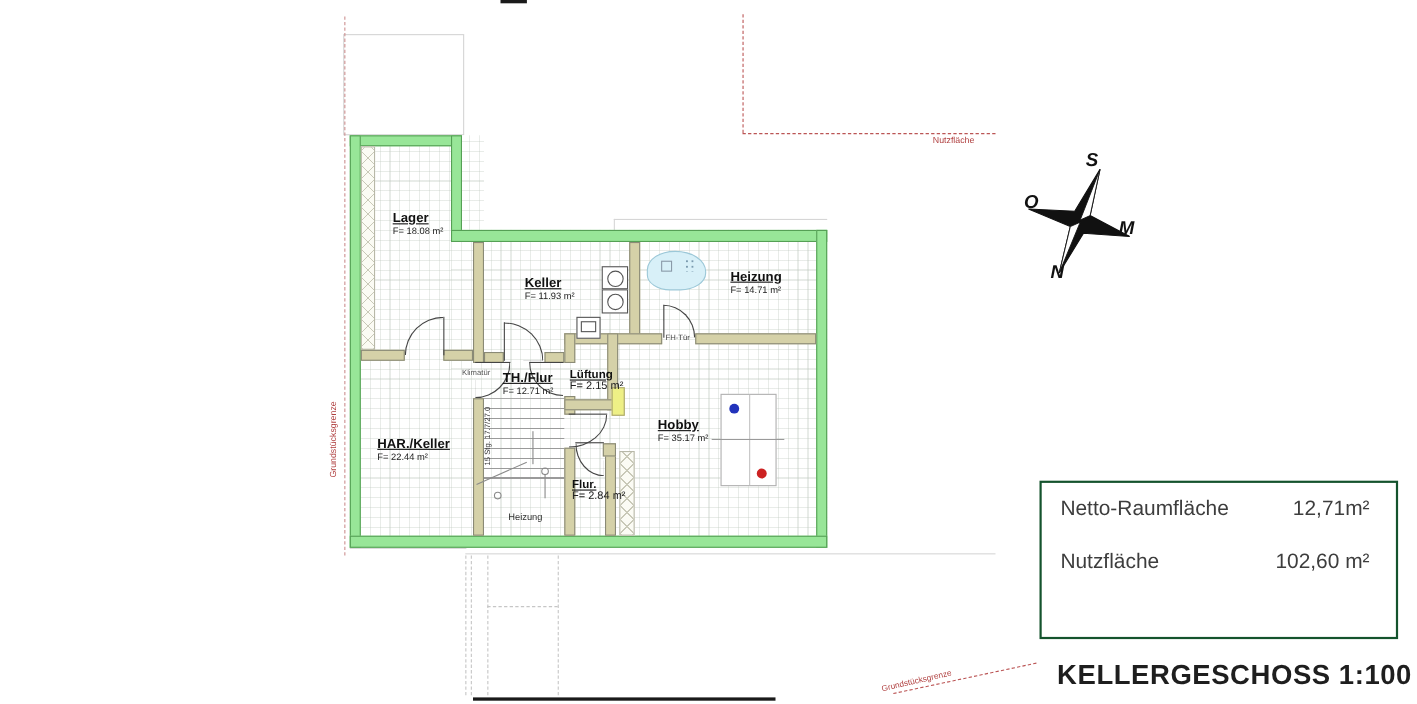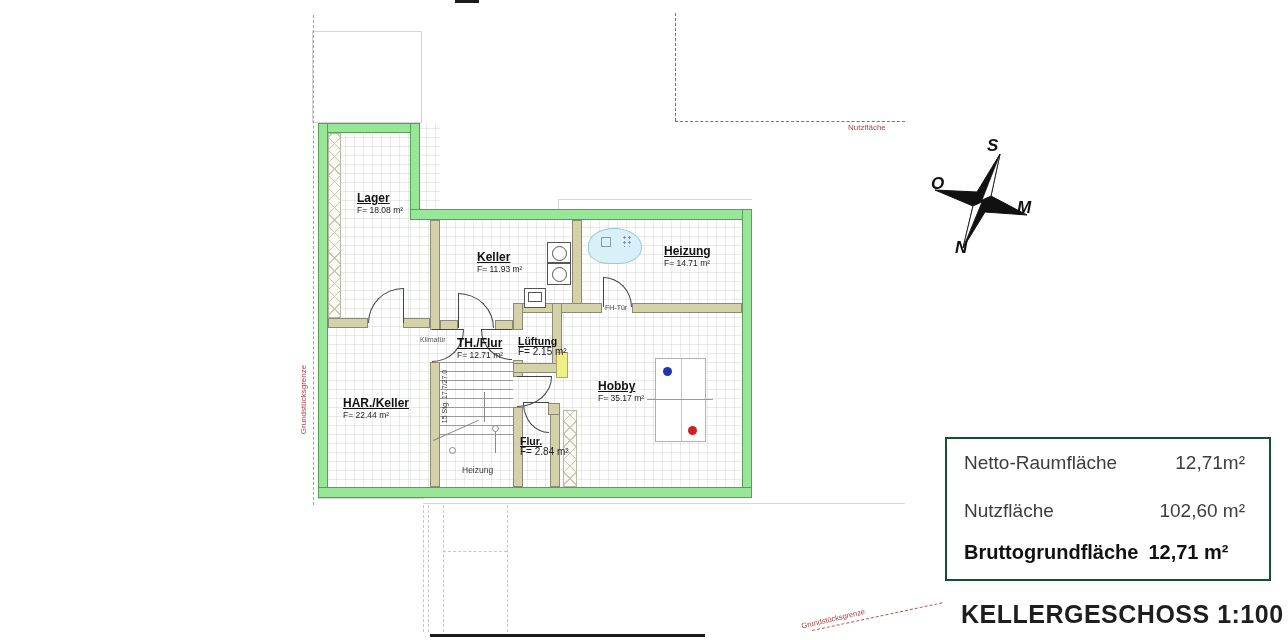--- a/index.html
+++ b/index.html
@@ -228,19 +228,15 @@
 
 <div class="legend">
   <div class="lrow" style="top:13px">
     <span>Netto-Raumfläche</span>
     <span>12,71m²</span>
   </div>
   <div class="lrow" style="top:61px">
     <span>Nutzfläche</span>
     <span>102,60 m²</span>
   </div>
-  <div class="lrow bold" style="top:102px">
-    <span>Bruttogrundfläche</span>
-    <span>12,71 m²</span>
-  </div>
 </div>
 
 <div class="title">KELLERGESCHOSS 1:100</div>
 
 </body></html>

